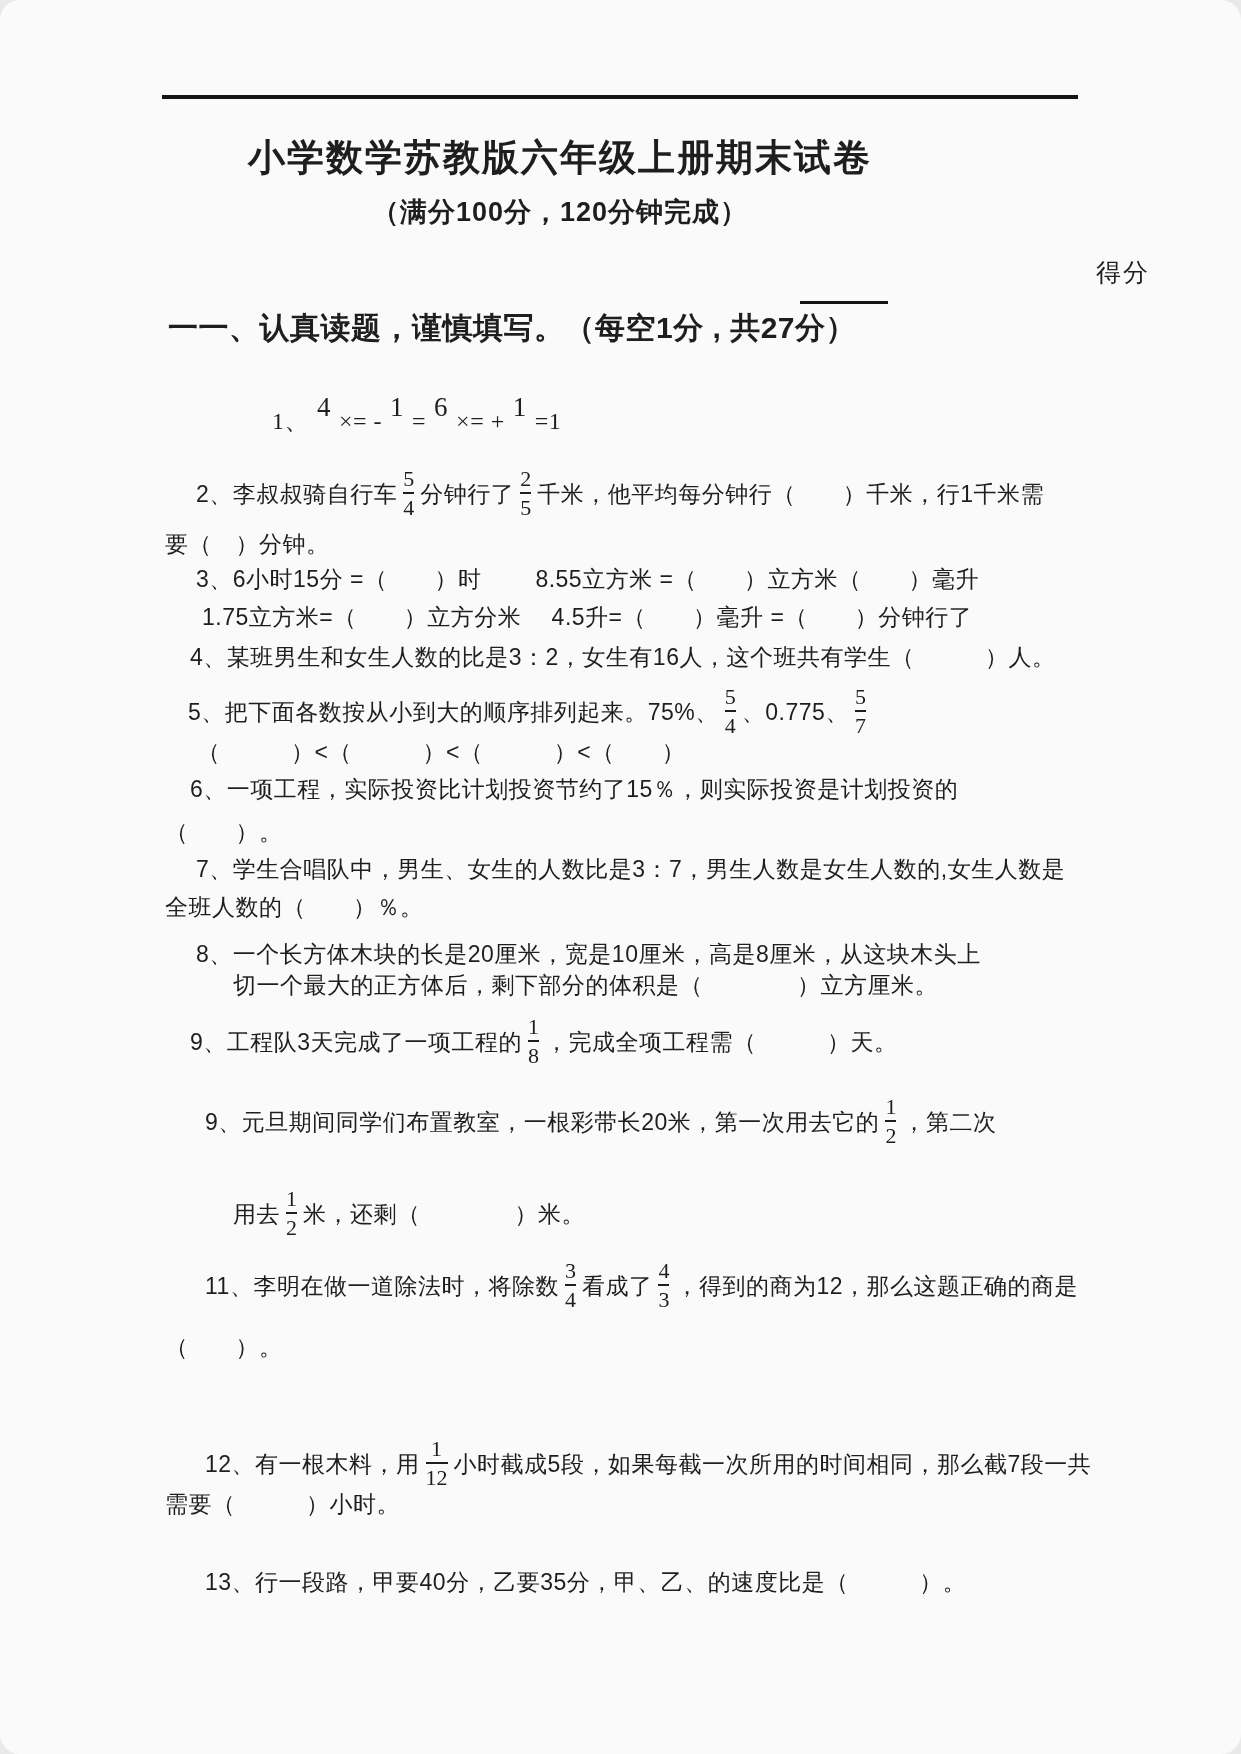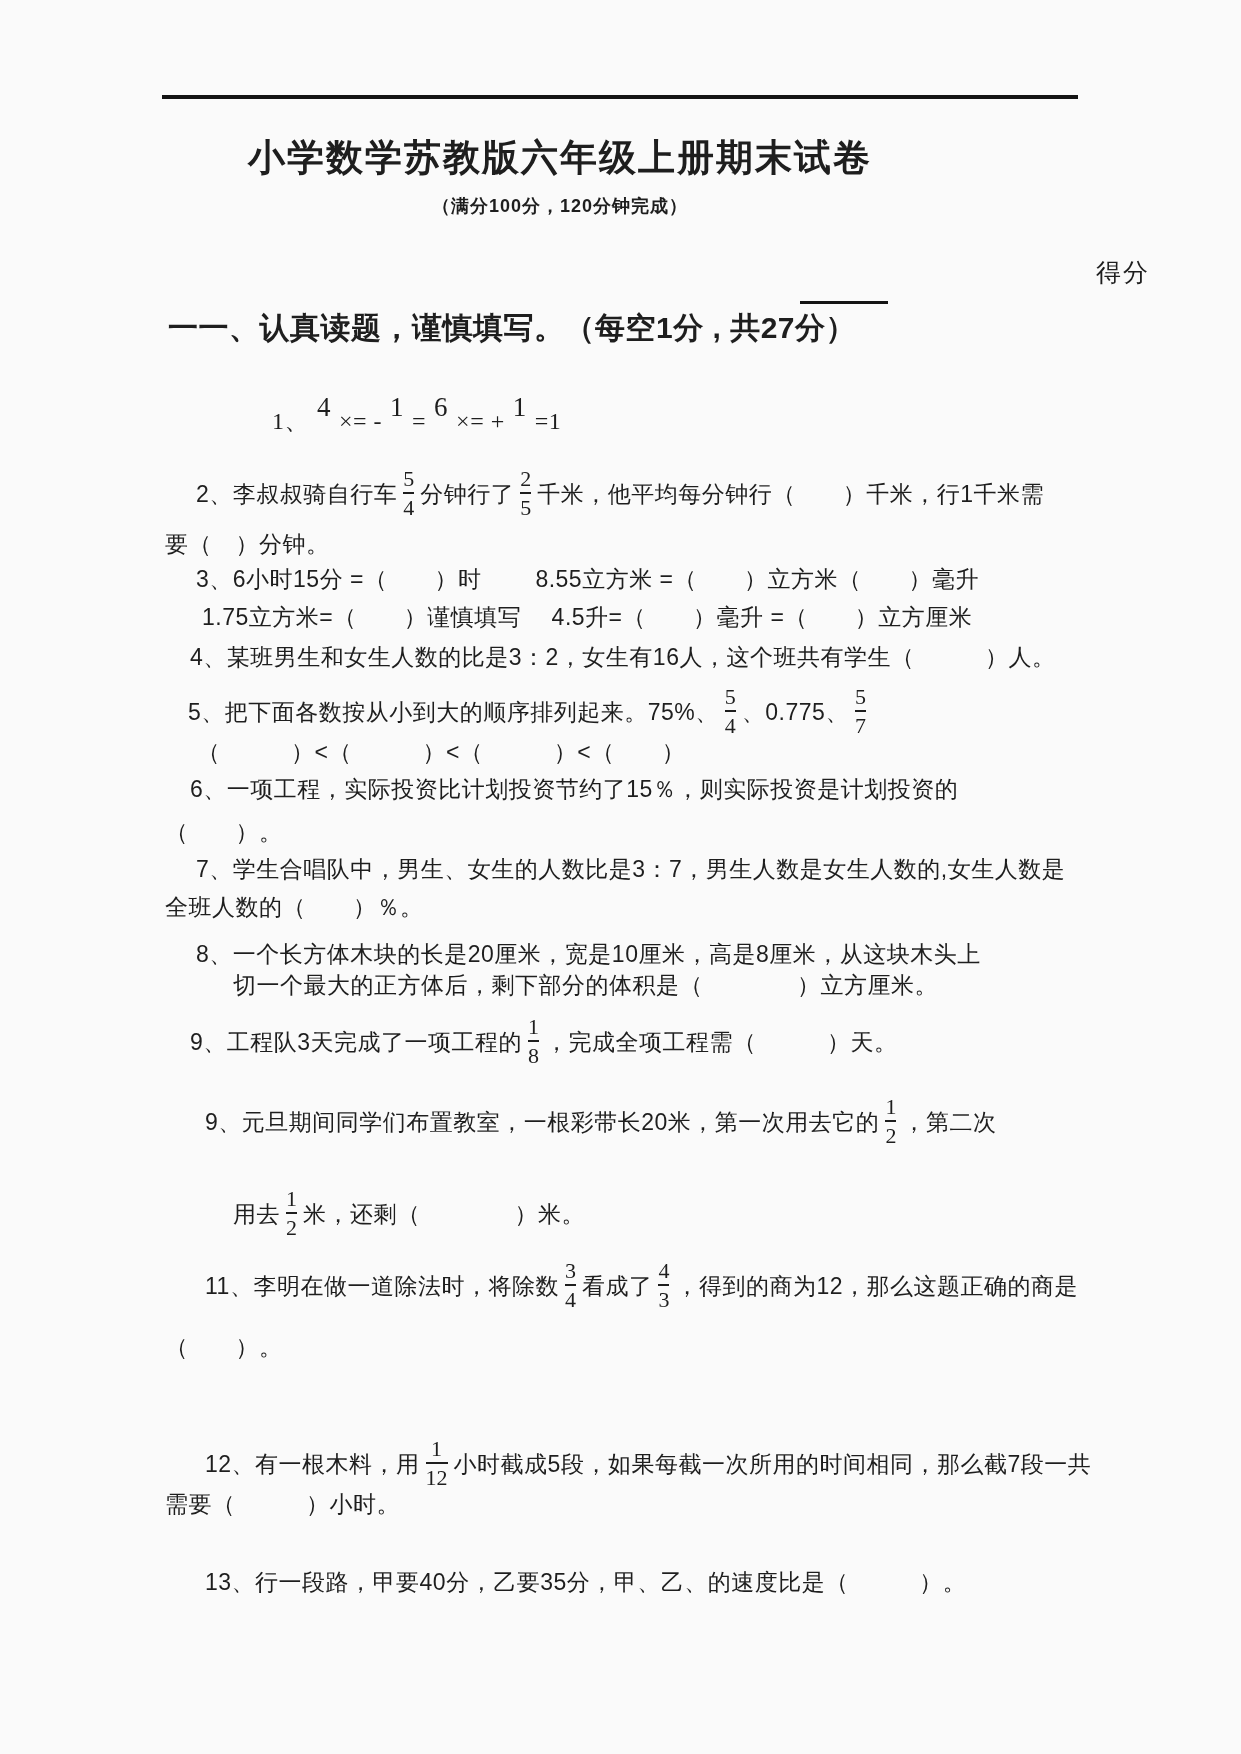--- a/index.html
+++ b/index.html
@@ -4,34 +4,35 @@
 <style>
   html,body{margin:0;padding:0;background:#e9e9e9;}
   .page{
     position:relative;
     width:1241px;height:1754px;
     margin:0 auto;
     background:#fafafa;
     color:#1e1e1e;
     font-family:"Liberation Sans",sans-serif;
     overflow:hidden;
+    border-radius:20px;
   }
   .top-rule{
     position:absolute;left:162px;top:95px;width:916px;height:4px;
     background:#141414;
   }
   .title{
     position:absolute;left:160px;top:133px;width:800px;
     margin:0;text-align:center;
     font-size:37px;font-weight:700;letter-spacing:2px;
   }
   .subtitle{
     position:absolute;left:160px;top:194px;width:800px;
     margin:0;text-align:center;
-    font-size:18px;font-weight:700;letter-spacing:1px;
+    font-size:27px;font-weight:700;letter-spacing:1px;
   }
   .score{
     position:absolute;left:160px;top:256px;width:990px;
     text-align:right;font-size:25px;letter-spacing:2px;
   }
   .score-line{
     position:absolute;left:800px;top:301px;width:88px;height:3px;
     background:#141414;
   }
   .section-heading{
@@ -80,21 +81,21 @@
           <span class="num">5</span>
           <span class="bar"></span>
           <span class="den">4</span>
         </span><span>分钟行了</span><span class="frac">
           <span class="num">2</span>
           <span class="bar"></span>
           <span class="den">5</span>
         </span><span>千米，他平均每分钟行（　　）千米，行1千米需</span></div>
       <div class="line" style="left: 165px; top: 527px;"><span>要（　）分钟。</span></div>
       <div class="line" style="left: 196px; top: 562px;"><span>3、6小时15分 =（　　）时　　 8.55立方米 =（　　）立方米（　　）毫升</span></div>
-      <div class="line" style="left: 202px; top: 600px;"><span>1.75立方米=（　　）谨慎填写　 4.5升=（　　）毫升 =（　　）立方厘米</span></div>
+      <div class="line" style="left: 202px; top: 600px;"><span>1.75立方米=（　　）立方分米　 4.5升=（　　）毫升 =（　　）分钟行了</span></div>
       <div class="line" style="left: 190px; top: 640px; text-align: center;"><span>4、某班男生和女生人数的比是3：2，女生有16人，这个班共有学生（　　　）人。</span></div>
       <div class="line" style="left: 188px; top: 688px;"><span>5、把下面各数按从小到大的顺序排列起来。75%、</span><span class="frac">
           <span class="num">5</span>
           <span class="bar"></span>
           <span class="den">4</span>
         </span><span>、0.775、</span><span class="frac">
           <span class="num">5</span>
           <span class="bar"></span>
           <span class="den">7</span>
         </span></div>

